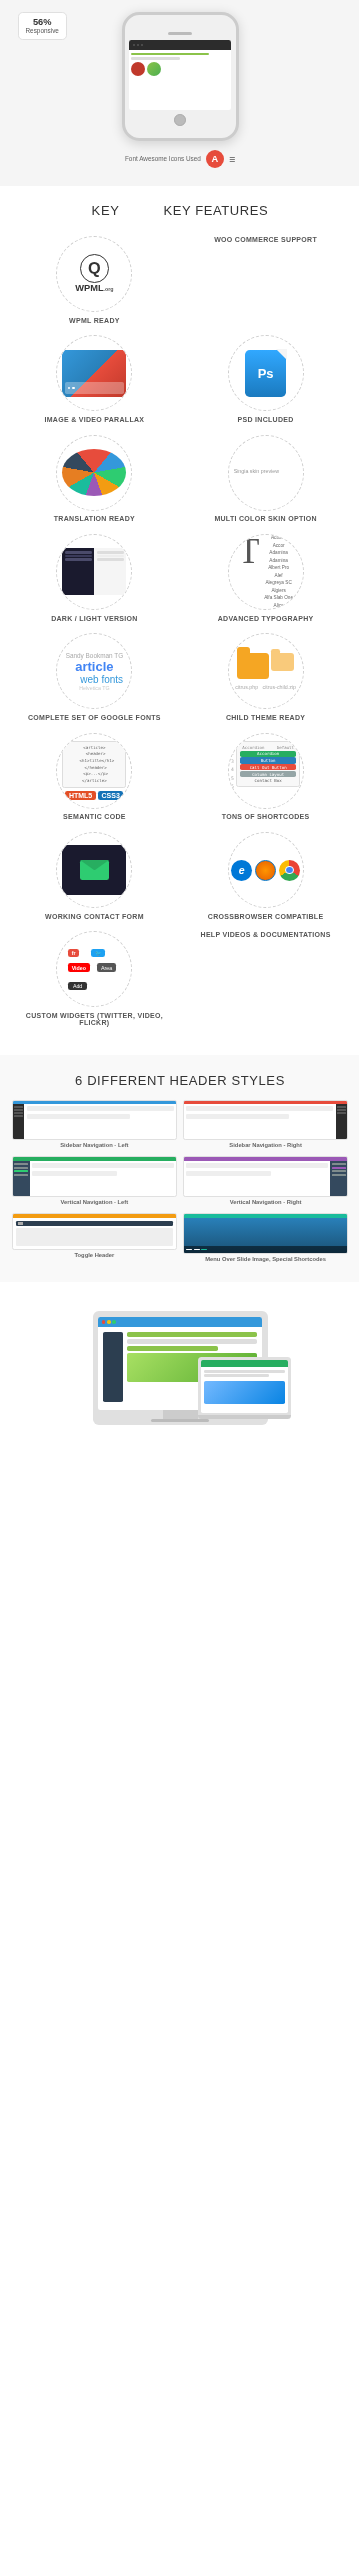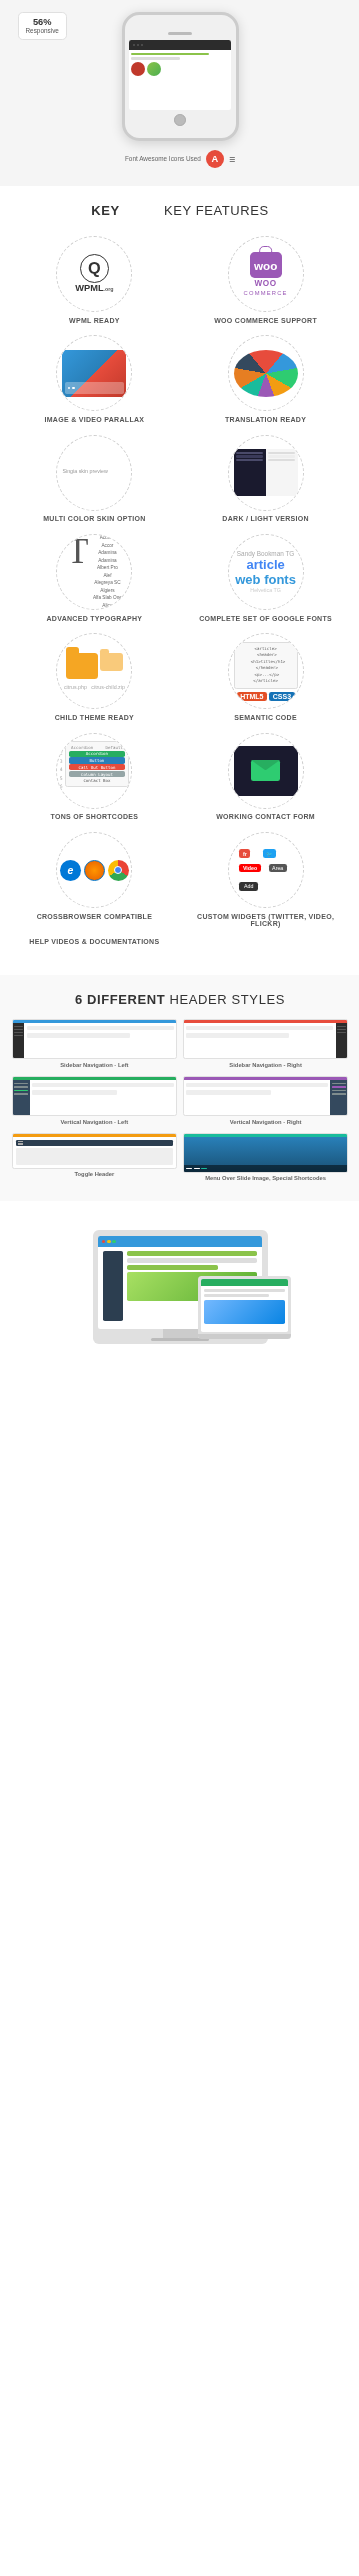--- a/index.html
+++ b/index.html
@@ -134,21 +134,21 @@
     }
     .section-title {
       font-size: 13px;
       font-weight: normal;
       color: #333;
       margin-bottom: 17.5px;
       text-transform: uppercase;
       letter-spacing: 0.6px;
     }
     .section-title strong {
-      font-weight: bold;
+      font-weight: normal;
     }
     .features-grid {
       display: grid;
       grid-template-columns: 1fr 1fr;
       gap: 11.7px 5.8px;
       margin-bottom: 11.7px;
     }
     .feature-item {
       display: flex;
       flex-direction: column;
@@ -685,44 +685,41 @@
       <div class="feature-circle">
         <div class="wpml-logo">
           <div class="wpml-q">Q</div>
           <div class="wpml-text">WPML<span class="wpml-sub">.org</span></div>
         </div>
       </div>
       <span class="feature-label">WPML READY</span>
     </div>
 
     <div class="feature-item">
-      <div class="feature-circle">
-        <div class="woo-logo">
-          <div class="woo-bag">
-            <span style="color:#fff; font-size:11.7px; font-weight:bold;">woo</span>
-          </div>
-          <div class="woo-text">WOO</div>
-          <div class="woo-sub">COMMERCE</div>
-        </div>
-      </div>
       <span class="feature-label">WOO COMMERCE SUPPORT</span>
     </div>
 
     <div class="feature-item">
       <div class="feature-circle">
         <div class="parallax-preview">
           <div class="parallax-overlay">
             <div class="parallax-dot"></div>
             <div class="parallax-dot"></div>
           </div>
         </div>
       </div>
       <span class="feature-label">IMAGE &amp; VIDEO PARALLAX</span>
     </div>
 
+    <div class="feature-item">
+      <div class="feature-circle">
+        <div class="psd-icon">Ps</div>
+      </div>
+      <span class="feature-label">PSD INCLUDED</span>
+    </div>
 
     <div class="feature-item">
       <div class="feature-circle">
         <div class="translation-img"></div>
       </div>
       <span class="feature-label">TRANSLATION READY</span>
     </div>
 
     <div class="feature-item">
       <div class="feature-circle">
@@ -776,21 +773,21 @@
         </div>
       </div>
       <span class="feature-label">ADVANCED TYPOGRAPHY</span>
     </div>
 
     <div class="feature-item">
       <div class="feature-circle">
         <div class="gfonts-preview">
           <div style="font-size:6.4px; color:#aaa;">Sandy Bookman TG</div>
           <div class="gfonts-text">article</div>
-          <div style="font-size:13px; color:#3498db; font-weight:bold;">web fonts</div>
+          <div style="font-size:10px; color:#3498db; font-weight:normal;text-align:right;">web fonts</div>
           <div style="font-size:5.3px; color:#ccc;">Helvetica TG</div>
         </div>
       </div>
       <span class="feature-label">COMPLETE SET OF GOOGLE FONTS</span>
     </div>
 
     <div class="feature-item">
       <div class="feature-circle">
         <div class="child-theme-preview">
           <div style="display:flex; gap:2.3px;">

